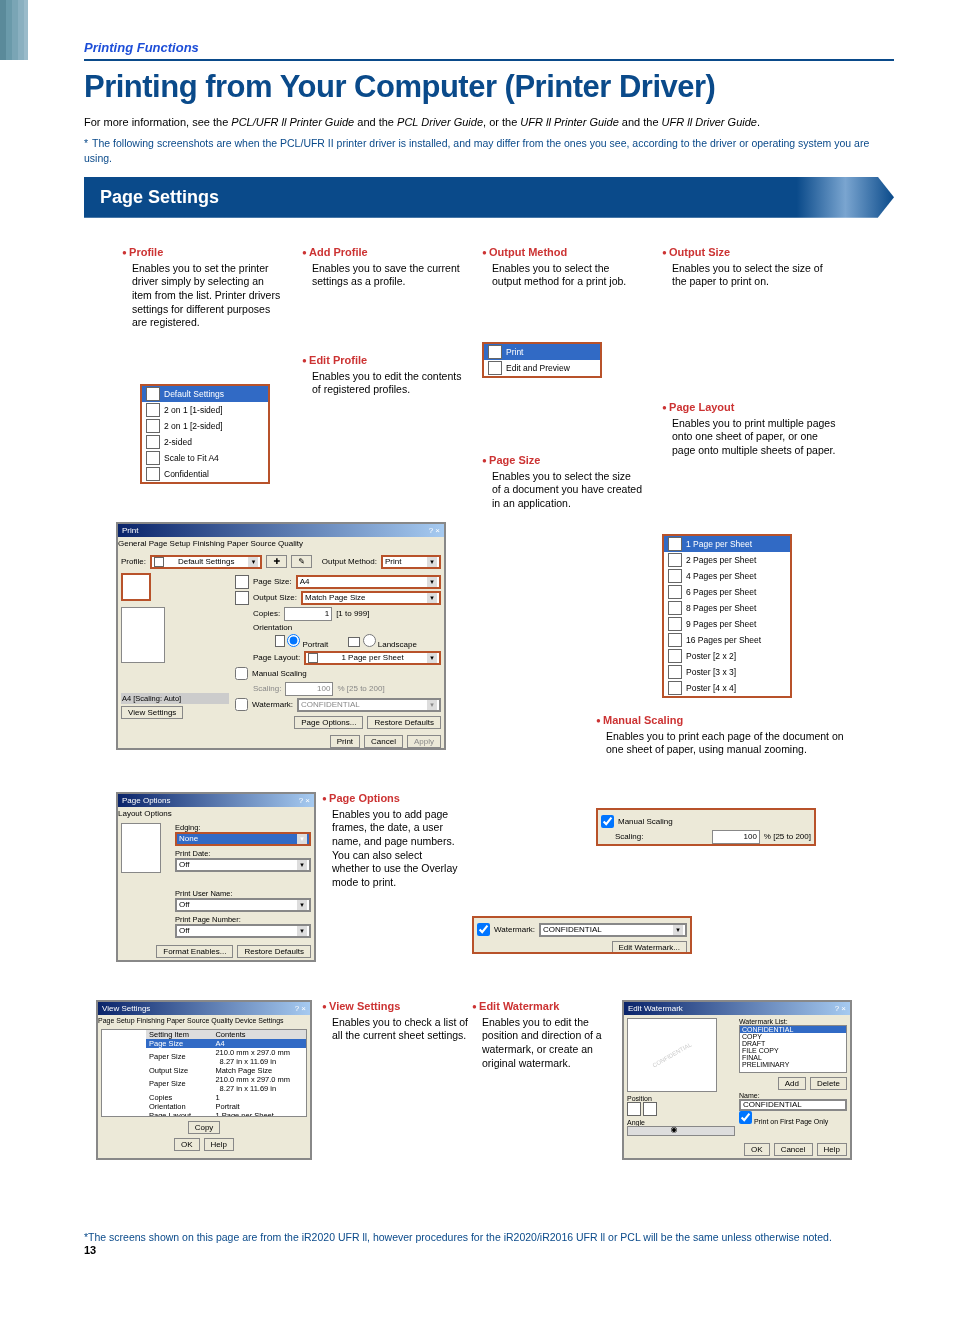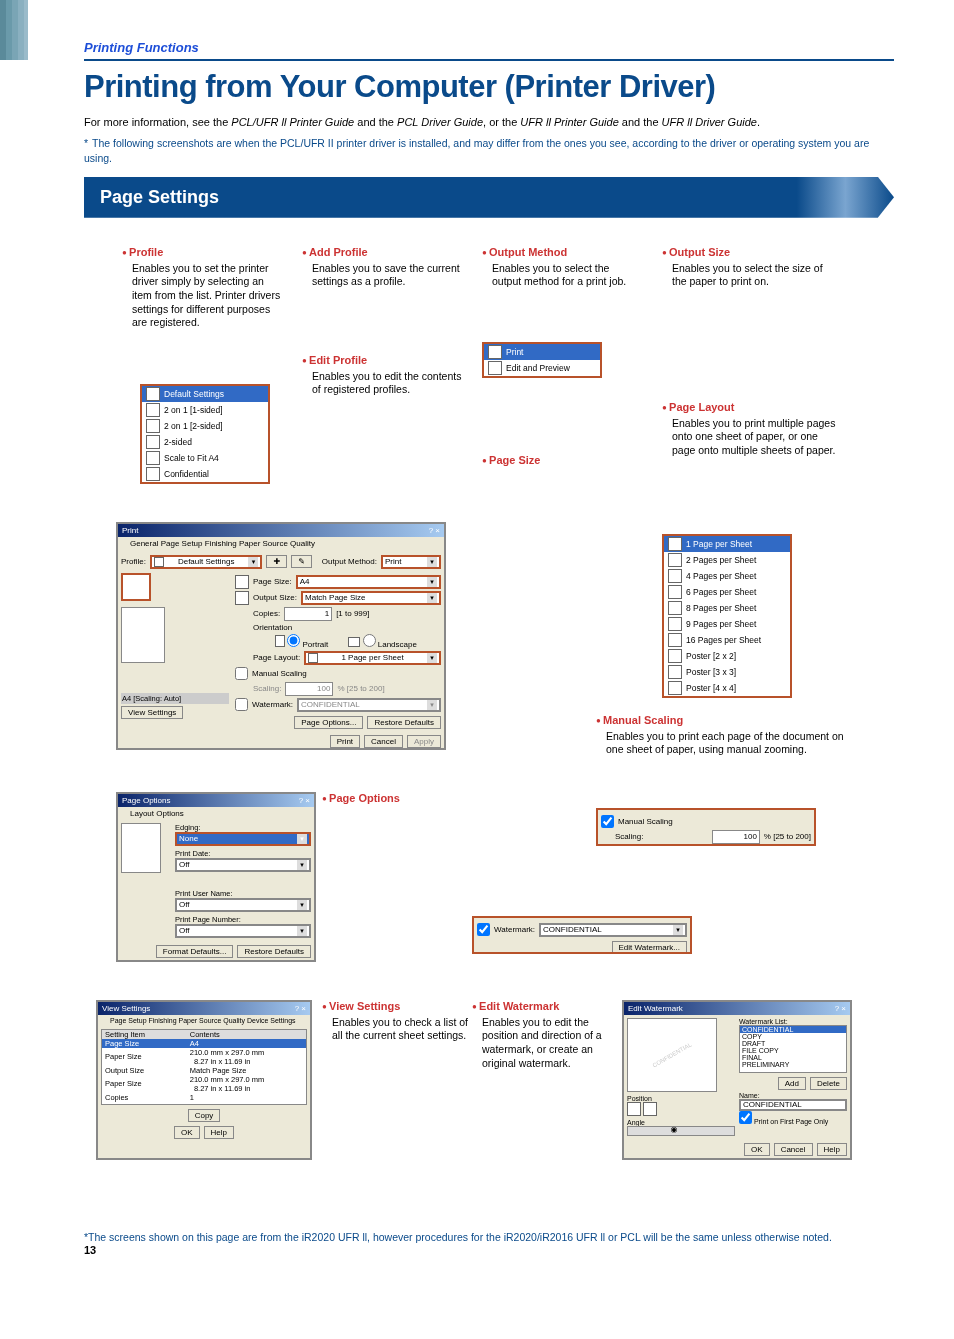--- a/index.html
+++ b/index.html
@@ -107,21 +107,21 @@
   }
   .mini-blue { background: #316ac5; border-color:#316ac5; }
   .win-title {
     background: linear-gradient(to right, #0a246a, #a6caf0);
     color: #fff;
     font-size: 8px;
     padding: 2px 4px;
     display:flex;
     justify-content:space-between;
   }
-  .tabstrip { font-size:8px; padding:2px 12px; background:#ece9d8;}
+  .tabstrip { font-size:8px; padding:2px 0; background:#ece9d8;}
   .field-row { display:flex; align-items:center; gap:4px; margin:2px 0; font-size:8px;}
   .combo { border:2px solid #b8522a; background:#fff; height:14px; flex:1; display:flex; align-items:center; padding:0 2px; justify-content:space-between;}
   .combo .arrow{width:10px;height:10px;background:#ddd;display:inline-flex;align-items:center;justify-content:center;font-size:7px;}
   .btn-sm{border:1px solid #888;background:#ece9d8;padding:1px 6px;font-size:8px;display:inline-block;}
   .btn-row{display:flex;gap:4px;justify-content:flex-end;margin-top:4px;}
   .preview-box{width:56px;height:70px;border:1px solid #888;background:#fff;display:inline-block;}
   .footer-note{font-size:10.5px;color:#0a4a8a;line-height:1.35;margin-top:12px;}
   .page-num{position:absolute;bottom:18px;left:84px;font-size:11px;font-weight:bold;}
   .droplist{position:absolute;border:2px solid #b8522a;background:#fff;font-size:8.5px;}
   .droplist .drop-item{display:flex;align-items:center;gap:4px;padding:1px 4px;}
@@ -177,20 +177,21 @@
         <div class="desc">Enables you to edit the contents of registered profiles.</div>
       </div>
 
       <div class="callout" style="left:566px;top:155px;width:180px;">
         <div class="title">Page Layout</div>
         <div class="desc">Enables you to print multiple pages onto one sheet of paper, or one page onto multiple sheets of paper.</div>
       </div>
 
       <div class="callout" style="left:386px;top:208px;width:160px;">
         <div class="title">Page Size</div>
+        <div class="desc">Enables you to select the size of a document you have created in an application.</div>
       </div>
 
       <div class="droplist" style="left:44px;top:138px;width:130px;">
         <div class="drop-item sel">
             <span class="sq-icon mini-blue"></span>
             <span>Default Settings</span>
           </div>
         <div class="drop-item">
             <span class="sq-icon"></span>
             <span>2 on 1 [1-sided]</span>
@@ -383,20 +384,21 @@
               <span>Scaling:</span>
               <span style="flex:1;"></span>
               <span class="spinner">100</span>
               <span>% [25 to 200]</span>
             </div>
         </div>
       </div>
 
       <div class="callout" style="left:226px;top:546px;width:140px;">
         <div class="title">Page Options</div>
+        <div class="desc">Enables you to add page frames, the date, a user name, and page numbers. You can also select whether to use the Overlay mode to print.</div>
       </div>
       <div class="shot" style="left:20px;top:546px;width:200px;height:170px;border-color:#888;">
         <div class="win-title">
             <span>Page Options</span>
             <span>? ×</span>
           </div>
         <div class="tabstrip">Layout Options</div>
         <div class="shot-inner" style="display:flex;gap:14px;">
           <div class="preview-box" style="width:40px;height:50px;"></div>
           <div style="flex:1;">
@@ -416,21 +418,21 @@
                 <span class="arrow">▾</span>
               </div>
             <div style="font-size:7.5px;margin-top:3px;">Print Page Number:</div>
             <div class="combo" style="border-color:#888;">
                 <span>Off</span>
                 <span class="arrow">▾</span>
               </div>
           </div>
         </div>
         <div class="btn-row" style="padding:0 3px;">
-          <span class="btn-sm">Format Defaults...</span>
+          <span class="btn-sm">Format Enables...</span>
           <span class="btn-sm">Restore Defaults</span>
         </div>
         <div class="btn-row" style="padding:0 3px;justify-content:center;">
           <span class="btn-sm">OK</span>
           <span class="btn-sm">Cancel</span>
           <span class="btn-sm">Help</span>
         </div>
       </div>
 
       <div class="shot" style="left:376px;top:670px;width:220px;height:38px;">
@@ -453,21 +455,21 @@
         <div class="title">View Settings</div>
         <div class="desc">Enables you to check a list of all the current sheet settings.</div>
       </div>
       <div class="shot" style="left:0px;top:754px;width:216px;height:160px;border-color:#888;">
         <div class="win-title">
             <span>View Settings</span>
             <span>? ×</span>
           </div>
         <div class="tabstrip" style="font-size:7px;">Page Setup  Finishing  Paper Source  Quality  Device Settings</div>
         <div class="shot-inner">
-          <div style="border:1px solid #888;background:#fff;height:76px;overflow:hidden;">
+          <div style="border:1px solid #888;background:#fff;height:88px;overflow:hidden;padding-left:44px;">
             <table class="viewset-table">
               <tbody>
                   <tr style="background:#ddd;">
                     <td>Setting Item</td>
                     <td>Contents</td>
                   </tr>
               <tr style="background:#316ac5;color:#fff;">
                     <td>Page Size</td>
                     <td>A4</td>
                   </tr>

